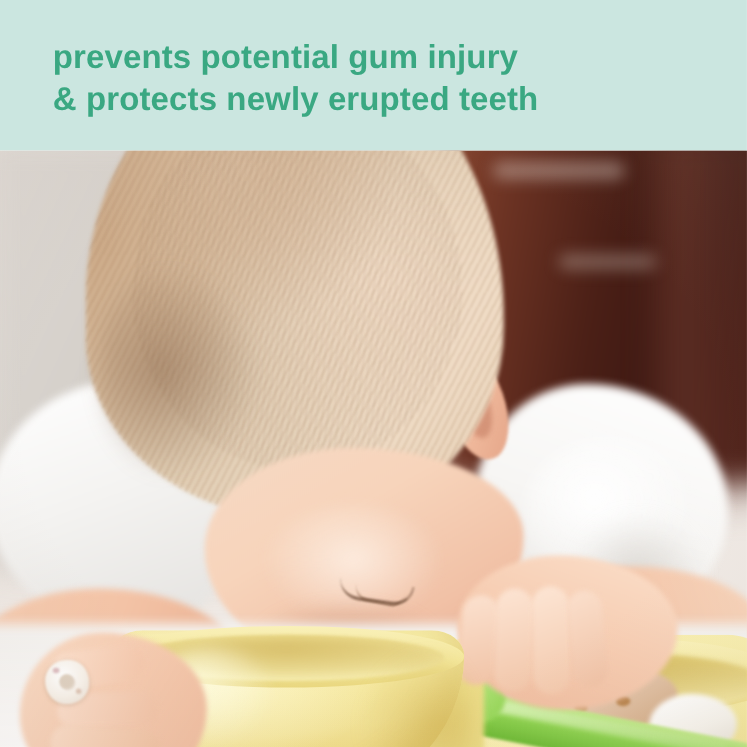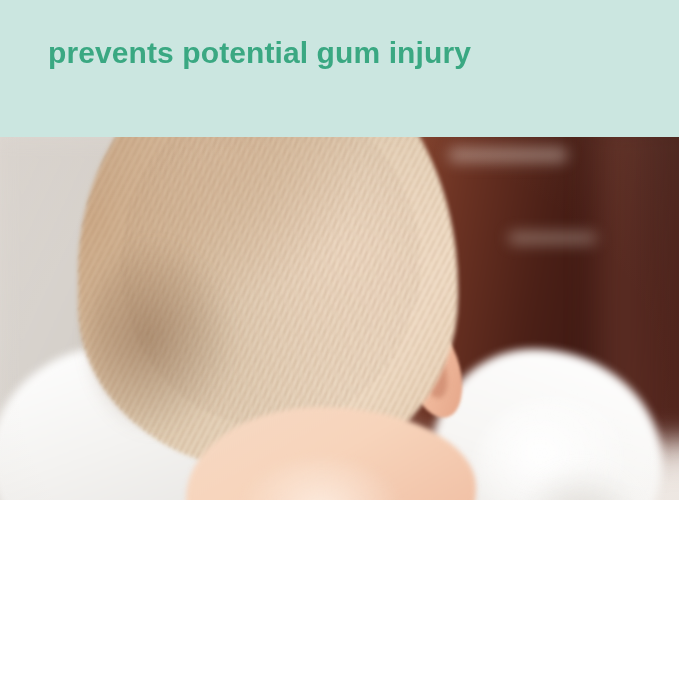--- a/index.html
+++ b/index.html
@@ -8,21 +8,21 @@
     padding: 0;
     background: #ffffff;
   }
   body {
     font-family: "Liberation Sans", sans-serif;
   }
 
   #page {
     position: relative;
     width: 679px;
-    height: 500px;
+    height: 679px;
     overflow: hidden;
     background: #ffffff;
   }
 
   
   .banner {
     position: absolute;
     left: 0;
     top: 0;
     width: 679px;
@@ -418,20 +418,21 @@
   }
 </style>
 </head>
 <body>
 
 <div id="page">
 
   <div class="banner">
     <div class="banner-text">
       <span class="banner-line">prevents potential gum injury</span>
+      <span class="banner-line">&amp; protects newly erupted teeth</span>
     </div>
   </div>
 
   <div class="photo">
 
     <div class="layer bg-wall"></div>
     <div class="layer bg-wood"></div>
     <div class="layer bg-wood-highlight-1"></div>
     <div class="layer bg-wood-highlight-2"></div>
     <div class="layer bg-wood-sheen"></div>

